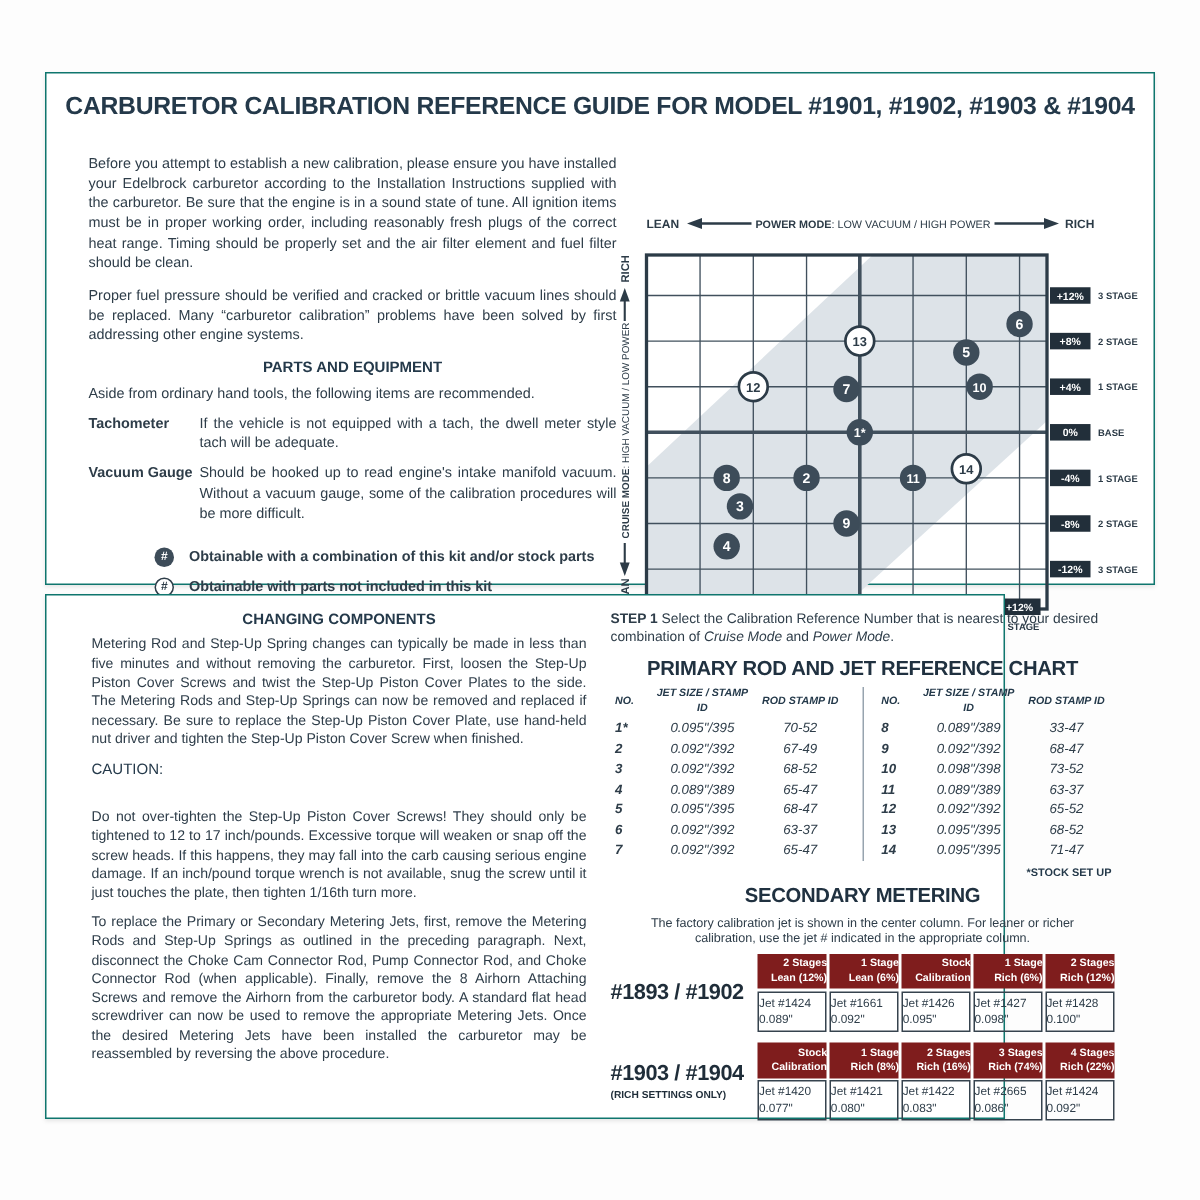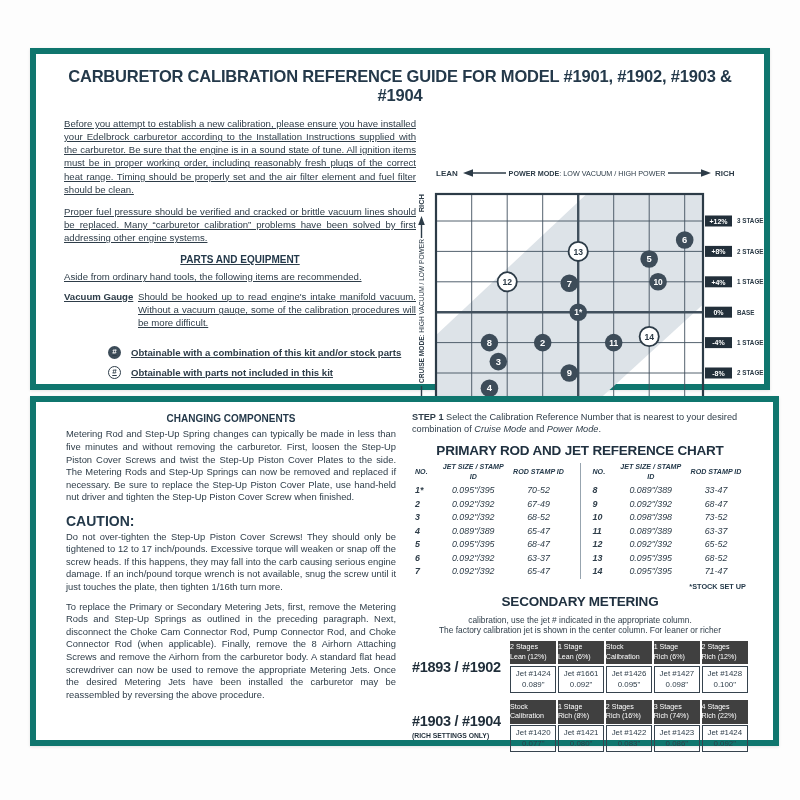--- a/index.html
+++ b/index.html
@@ -1,74 +1,78 @@
 <!DOCTYPE html>
 <html><head>
 <meta charset="utf-8">
 <style>
   html,body{margin:0;padding:0;}
   body{width:800px;height:800px;background:#fdfdfd;font-family:"Liberation Sans",sans-serif;color:#2e3d49;position:relative;overflow:hidden;}
-  .page{position:absolute;background:#fff;border:6px solid #0f766e;box-shadow:0 1px 3px rgba(0,0,0,.10);box-sizing:border-box;}
+  .page{position:absolute;background:#fff;border:1px solid #0f766e;box-shadow:0 1px 3px rgba(0,0,0,.10);box-sizing:border-box;}
   #page-top{left:30px;top:48px;width:740px;height:342px;}
-  #page-bottom{left:30px;top:396px;width:749px;height:350px;}
+  #page-bottom{left:30px;top:396px;width:640px;height:350px;}
   .doc-title{margin:13px 10px 4px;text-align:center;font-size:16.5px;font-weight:bold;color:#24394a;letter-spacing:-.2px;}
   .top-row{position:relative;}
-  .col-left{position:absolute;left:28px;top:8px;width:352px;font-size:9.6px;line-height:1.37;text-decoration:underline;}
+  .col-left{position:absolute;left:28px;top:18px;width:352px;font-size:9.6px;line-height:1.37;}
   .just{text-align:justify;margin:0 0 9px;}
   .sec-head{margin:4px 0 3px;text-align:center;font-size:10px;font-weight:bold;color:#24394a;}
   .def-row{display:flex;margin:7px 0 0;}
   .def-term{width:74px;font-weight:bold;flex:none;}
   .def-desc{flex:1;text-align:justify;}
   .legend{margin:16px 0 0 44px;}
   .legend-row{display:flex;align-items:center;margin-bottom:7px;}
   .lg-icon{width:13px;height:13px;border-radius:50%;flex:none;display:flex;align-items:center;justify-content:center;font-size:8px;font-weight:bold;margin-right:10px;box-sizing:border-box;}
   .lg-filled{background:#3d4c59;color:#fff;}
   .lg-outline{border:1.4px solid #2e3d49;color:#2e3d49;background:#fff;}
   .lg-label{font-weight:bold;font-size:9.6px;}
   #chart-mount{position:absolute;left:370px;top:52px;width:365px;height:292px;}
   svg text{font-family:"Liberation Sans",sans-serif;}
   
   .col-bl{position:absolute;left:30px;top:8px;width:330px;font-size:9.4px;line-height:1.34;}
   .col-br{position:absolute;left:376px;top:8px;width:336px;font-size:9.2px;line-height:1.3;}
   .bl-head{text-align:center;font-size:10px;font-weight:bold;color:#24394a;margin:2px 0 3px;}
-  .caution-head{font-size:14px;font-weight:bold;margin:8px 0 0;color:#24394a;}
+  .caution-head{font-size:10px;font-weight:normal;margin:8px 0 18px;color:#24394a;}
   .step{margin:2px 0 6px;text-align:left;}
   .big-head{text-align:center;font-size:13.5px;font-weight:bold;color:#203140;letter-spacing:-.2px;margin:6px 0 4px;}
   .primary-wrap{display:flex;}
   .phalf{flex:1;font-style:italic;}
   .phalf-right{border-left:1.2px solid #97a4af;padding-left:9px;margin-left:9px;}
   .phead,.prow{display:grid;grid-template-columns:28px 1fr 64px;align-items:center;}
   .phead{font-size:7.1px;font-weight:bold;color:#24394a;margin-bottom:2.5px;}
   .prow{height:13.5px;font-size:8.9px;}
   .pno{text-align:left;padding-left:3px;font-weight:bold;}
   .pjet,.prod{text-align:center;}
   .phead .pjet,.phead .prod{text-align:center;}
   .pfoot{text-align:right;font-size:7.3px;font-weight:bold;margin:3px 2px 0;color:#24394a;}
   .sec-note{text-align:center;font-size:8.4px;line-height:1.25;margin:0 0 5px;}
   .sec-row{display:flex;align-items:center;margin-bottom:7px;}
   .sec-label{width:98px;flex:none;padding-right:4px;box-sizing:border-box;}
   .sec-model{font-size:14.5px;font-weight:bold;color:#1f2d39;letter-spacing:-.3px;}
   .sec-sub{font-size:6.8px;font-weight:bold;color:#1f2d39;margin-top:1px;}
   .sec-grid{flex:1;display:grid;grid-template-columns:repeat(5,1fr);gap:1.5px;}
-  .sec-h{background:#404040;color:#fff;font-size:7.1px;font-weight:normal;text-align:left;padding:2.5px 0;line-height:1.3;}
-  .sec-v{border:1px solid #36434e;font-size:7.9px;text-align:center;padding:2px 0;line-height:1.35;color:#2e3d49;}
+  .sec-h{background:#7f1d1d;color:#fff;font-size:7.1px;font-weight:bold;text-align:right;padding:2.5px 0;line-height:1.3;}
+  .sec-v{border:1px solid #36434e;font-size:7.9px;padding:2px 0;line-height:1.35;color:#2e3d49;}
 </style>
 </head>
 <body>
 
 <div>
 
   <section class="page" id="page-top">
     <h1 class="doc-title">CARBURETOR CALIBRATION REFERENCE GUIDE FOR MODEL #1901, #1902, #1903 &amp; #1904</h1>
     <div class="top-row">
       <div class="col-left">
         <p class="just">Before you attempt to establish a new calibration, please ensure you have installed your Edelbrock carburetor according to the Installation Instructions supplied with the carburetor. Be sure that the engine is in a sound state of tune. All ignition items must be in proper working order, including reasonably fresh plugs of the correct heat range. Timing should be properly set and the air filter element and fuel filter should be clean.</p>
         <p class="just">Proper fuel pressure should be verified and cracked or brittle vacuum lines should be replaced. Many “carburetor calibration” problems have been solved by first addressing other engine systems.</p>
         <h2 class="sec-head">PARTS AND EQUIPMENT</h2>
         <p style="margin:0">Aside from ordinary hand tools, the following items are recommended.</p>
+        <div class="def-row">
+          <span class="def-term">Tachometer</span>
+          <span class="def-desc">If the vehicle is not equipped with a tach, the dwell meter style tach will be adequate.</span>
+        </div>
         <div class="def-row">
           <span class="def-term">Vacuum Gauge</span>
           <span class="def-desc">Should be hooked up to read engine's intake manifold vacuum. Without a vacuum gauge, some of the calibration procedures will be more difficult.</span>
         </div>
         <div class="legend">
           <div class="legend-row">
             <span class="lg-icon lg-filled">#</span>
             <span class="lg-label">Obtainable with a combination of this kit and/or stock parts</span>
           </div>
           <div class="legend-row">
@@ -281,22 +285,22 @@
                 <span class="pno">14</span>
                 <span class="pjet">0.095"/395</span>
                 <span class="prod">71-47</span>
               </div>
             </div>
         </div>
       </div>
       <div class="pfoot">*STOCK SET UP</div>
       <h2 class="big-head" style="margin-top:2px">SECONDARY METERING</h2>
       <div class="sec-note">
+        <div>The factory calibration jet is shown in the center column. For leaner or richer</div>
         <div>calibration, use the jet # indicated in the appropriate column.</div>
-        <div>The factory calibration jet is shown in the center column. For leaner or richer</div>
       </div>
       <div id="secondary-mount">
           <div class="sec-row">
             <div class="sec-label">
               <div class="sec-model">#1893 / #1902</div>
             </div>
             <div class="sec-grid">
               <div class="sec-h">
                 <div>2 Stages</div>
                 <div>Lean (12%)</div>
@@ -371,21 +375,21 @@
               </div>
               <div class="sec-v">
                 <div>Jet #1421</div>
                 <div>0.080"</div>
               </div>
               <div class="sec-v">
                 <div>Jet #1422</div>
                 <div>0.083"</div>
               </div>
               <div class="sec-v">
-                <div>Jet #1423</div>
+                <div>Jet #2665</div>
                 <div>0.086"</div>
               </div>
               <div class="sec-v">
                 <div>Jet #1424</div>
                 <div>0.092"</div>
               </div>
             </div>
           </div>
         </div>
     </div>

